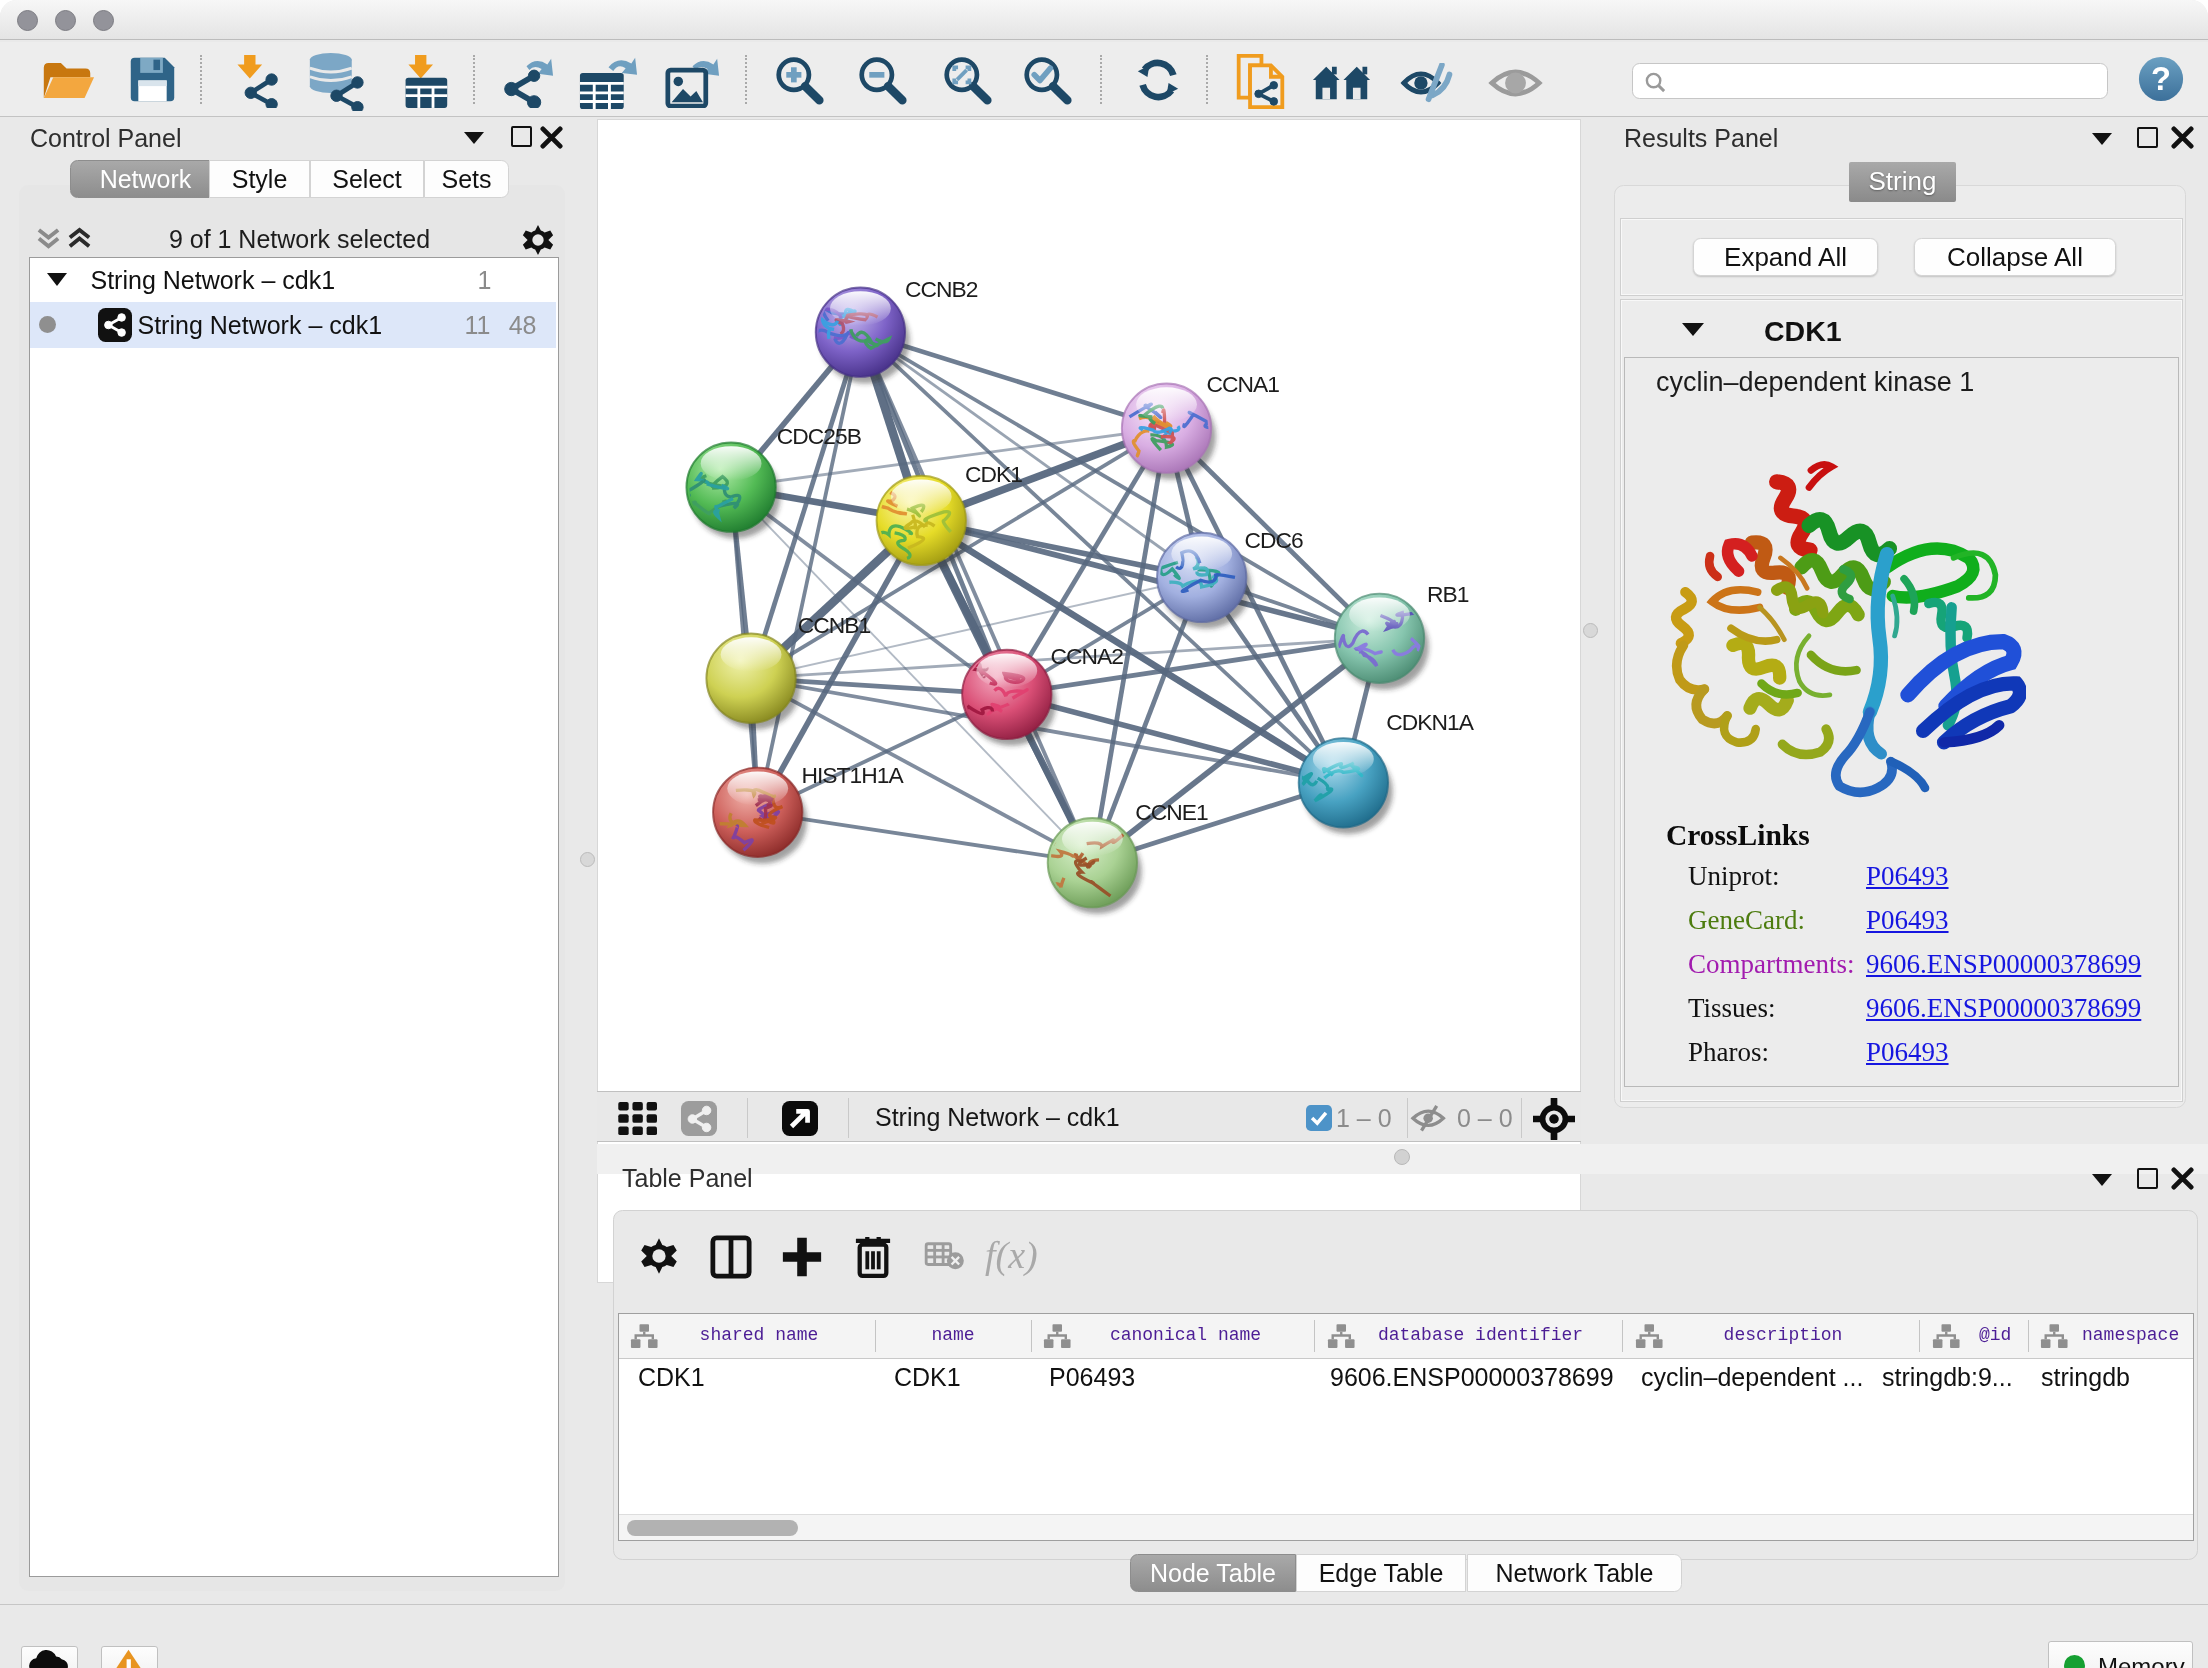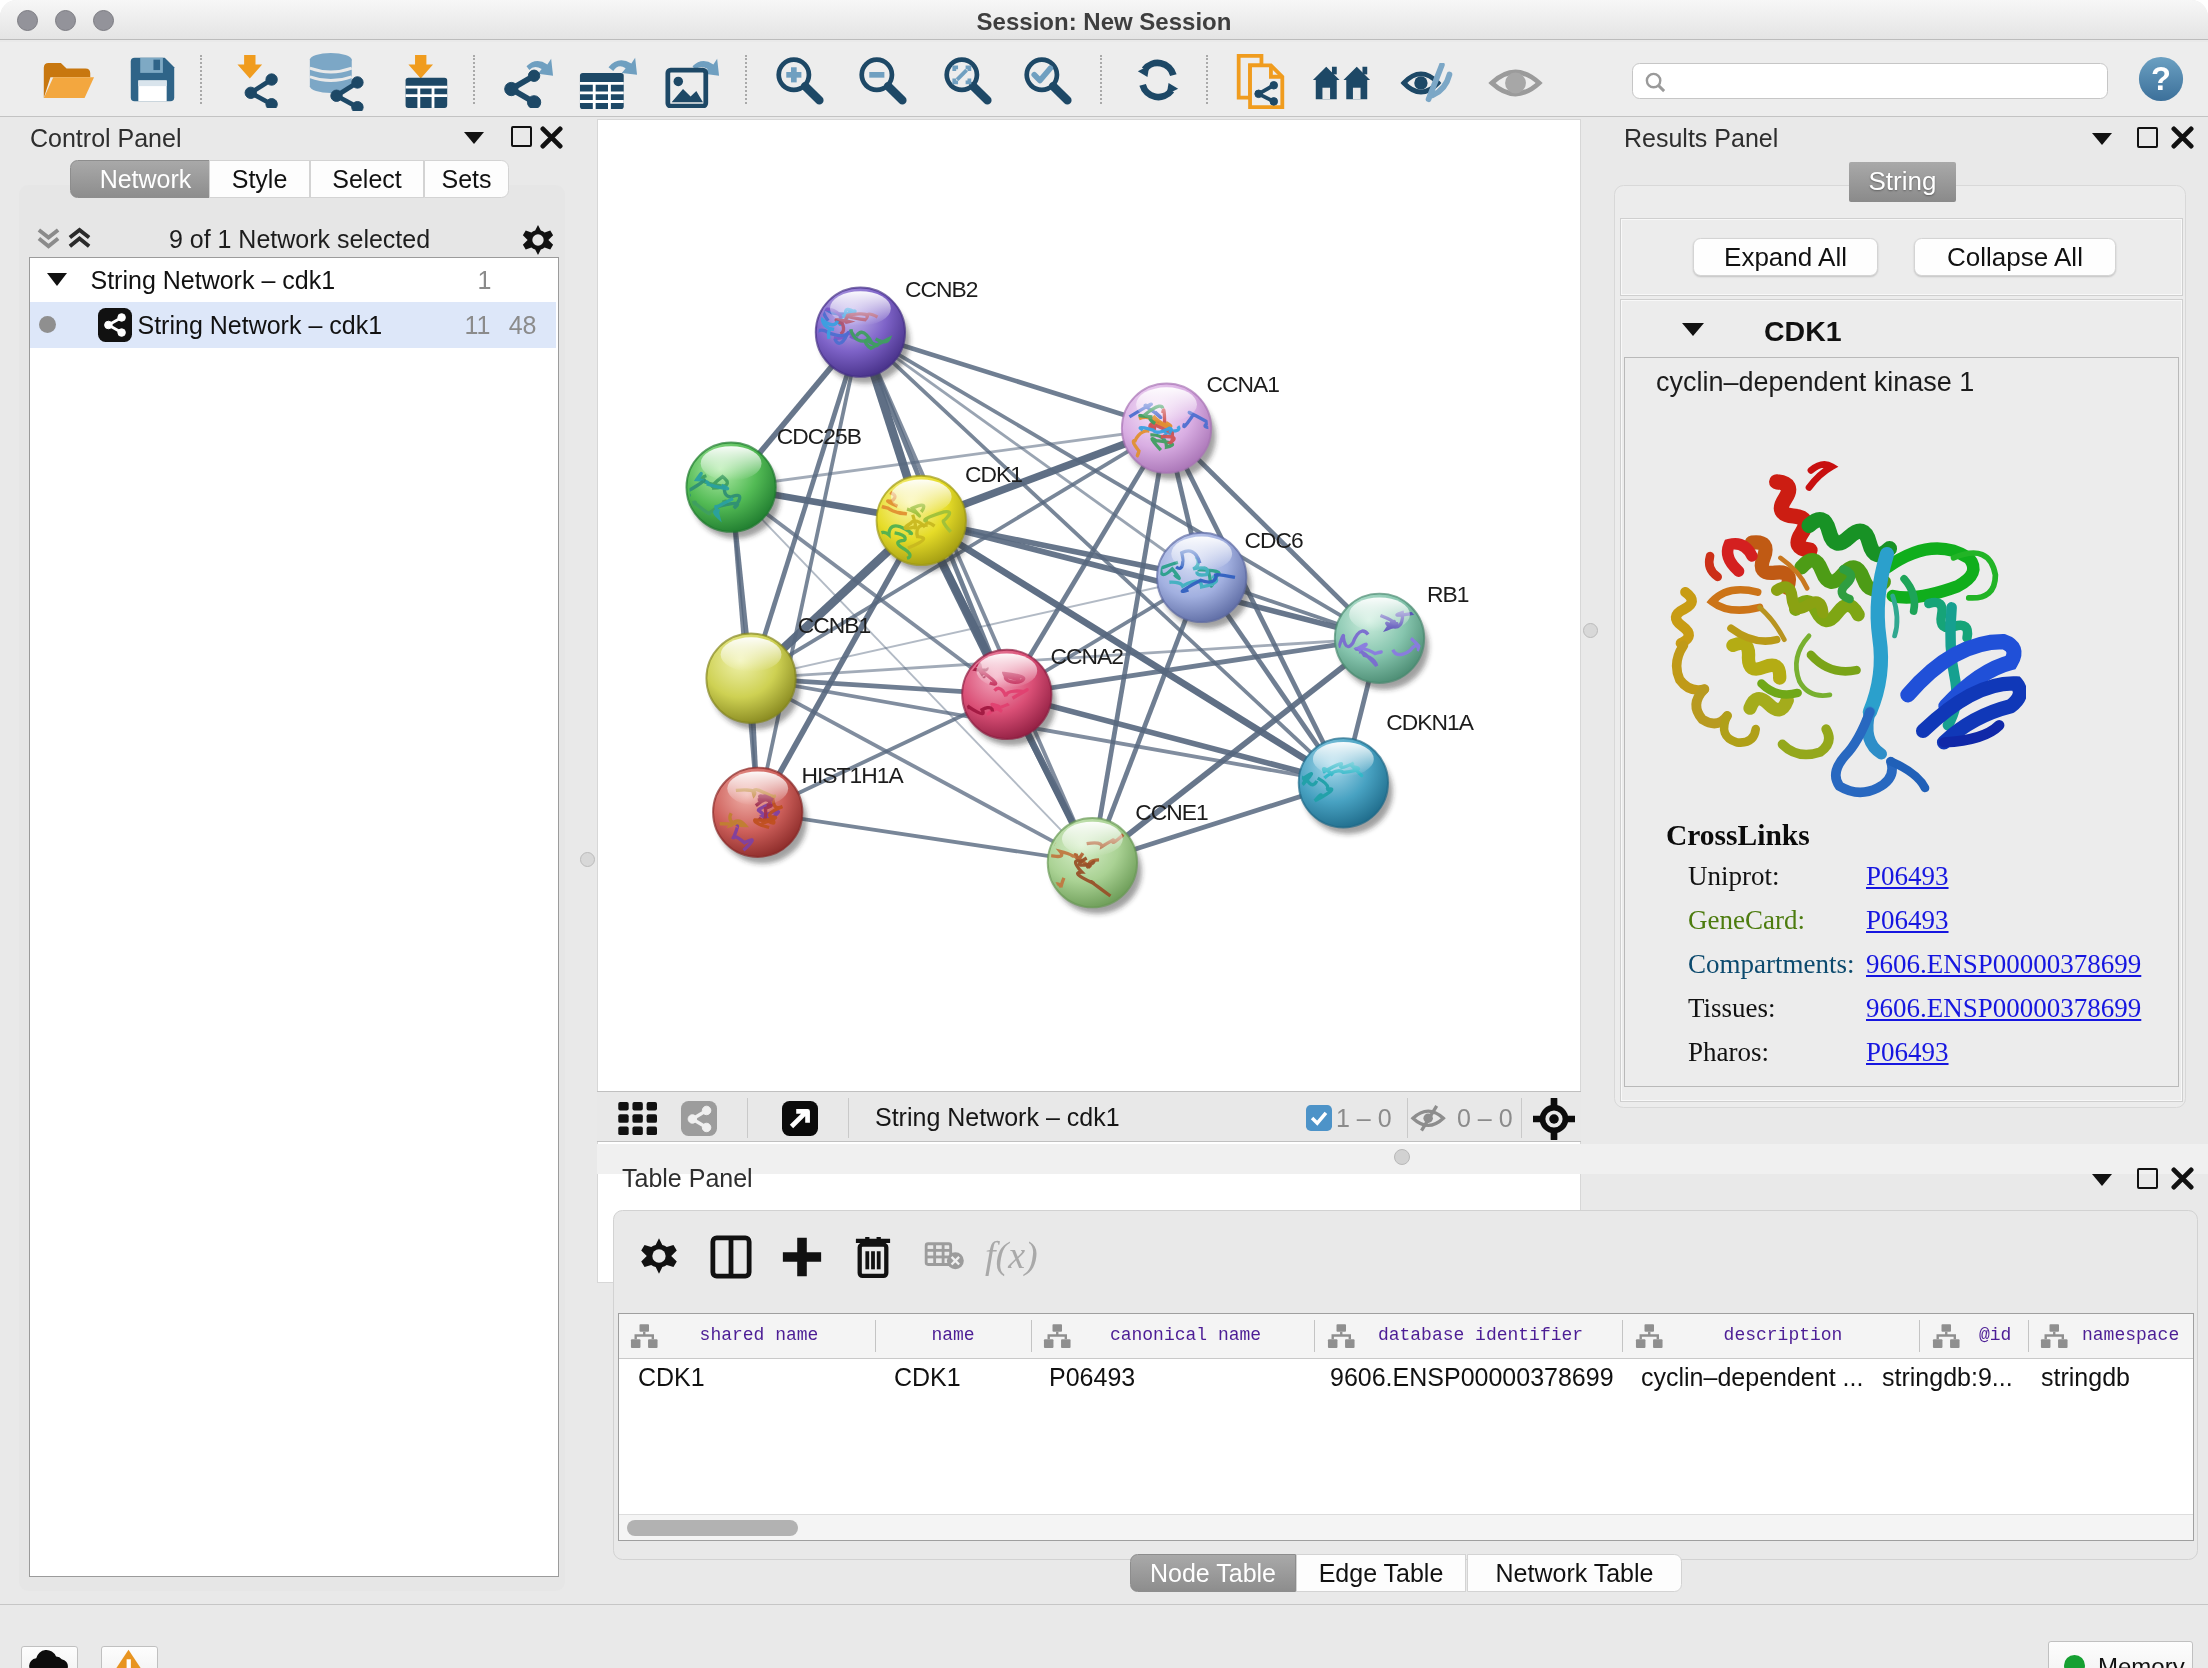--- a/index.html
+++ b/index.html
@@ -63,21 +63,20 @@
 #statusbar { position:absolute; left:0; top:1604px; width:2208px; height:65px; background:#e9e9e9; border-top:1.9px solid #c6c6c6; }
 .sbtn { position:absolute; background:linear-gradient(#fdfdfd,#f0f0f0); border:1.9px solid #c0c0c0; border-radius:2.9px;margin-top:21px; }
 
 </style></head>
 <body>
 <div id="win">
 <div id="titlebar">
   <div class="tl" style="left:17px;"></div>
   <div class="tl" style="left:55px;"></div>
   <div class="tl" style="left:93px;"></div>
-  <div id="titletext">Session: New Session</div>
 </div>
 
 <div id="toolbar">
 
   <svg class="tbi" style="left:40px; top:14.3px;" width="55" height="48" viewBox="0 0 58 50">
     <path d="M4 44 L4 12 Q4 7 9 7 L22 7 L28 13 L48 13 Q53 13 53 18 L53 22 L11 22 Z" fill="#c8770f"></path>
     <path d="M4 44 L14 22 L57 22 L47 44 Z" fill="#f3a73f"></path>
   </svg>
 
   <svg class="tbi" style="left:127px; top:12.4px;" width="51" height="51" viewBox="0 0 54 54">
@@ -802,21 +801,21 @@
 <path d="M116 104 Q136 118 144 136" stroke="#c87820" stroke-width="5"></path>
 <path d="M94 156 Q110 170 120 190" stroke="#b89420" stroke-width="5"></path>
 </g>
 </svg>
 
 <div class="abs serif" style="left:1666px; top:819px; font-size:29.5px; font-weight:bold; color:#0b0b0b;">CrossLinks</div>
 <div class="abs serif" style="left:1688px; top:861px; font-size:27px; color:#111;">Uniprot:</div>
 <div class="abs serif rlink" style="left:1866px; top:861px; font-size:27px;">P06493</div>
 <div class="abs serif" style="left:1688px; top:905px; font-size:27px; color:#4d7c0f;">GeneCard:</div>
 <div class="abs serif rlink" style="left:1866px; top:905px; font-size:27px;">P06493</div>
-<div class="abs serif" style="left:1688px; top:949px; font-size:27px; color:#0c4a6e;">Compartments:</div>
+<div class="abs serif" style="left:1688px; top:949px; font-size:27px; color:#a21caf;">Compartments:</div>
 <div class="abs serif rlink" style="left:1866px; top:949px; font-size:27px;">9606.ENSP00000378699</div>
 <div class="abs serif" style="left:1688px; top:993px; font-size:27px; color:#111;">Tissues:</div>
 <div class="abs serif rlink" style="left:1866px; top:993px; font-size:27px;">9606.ENSP00000378699</div>
 <div class="abs serif" style="left:1688px; top:1037px; font-size:27px; color:#111;">Pharos:</div>
 <div class="abs serif rlink" style="left:1866px; top:1037px; font-size:27px;">P06493</div>
 
 <div class="abs phead" style="left:622px; top:1164px;">Table Panel</div>
 <div class="hctl-tri" style="left:2092px; top:1174px;"></div>
 <div class="hctl-box" style="left:2137px; top:1168px;"></div>
 <svg class="abs" style="left:2171px; top:1167px;" width="23" height="23" viewBox="0 0 24 24">

